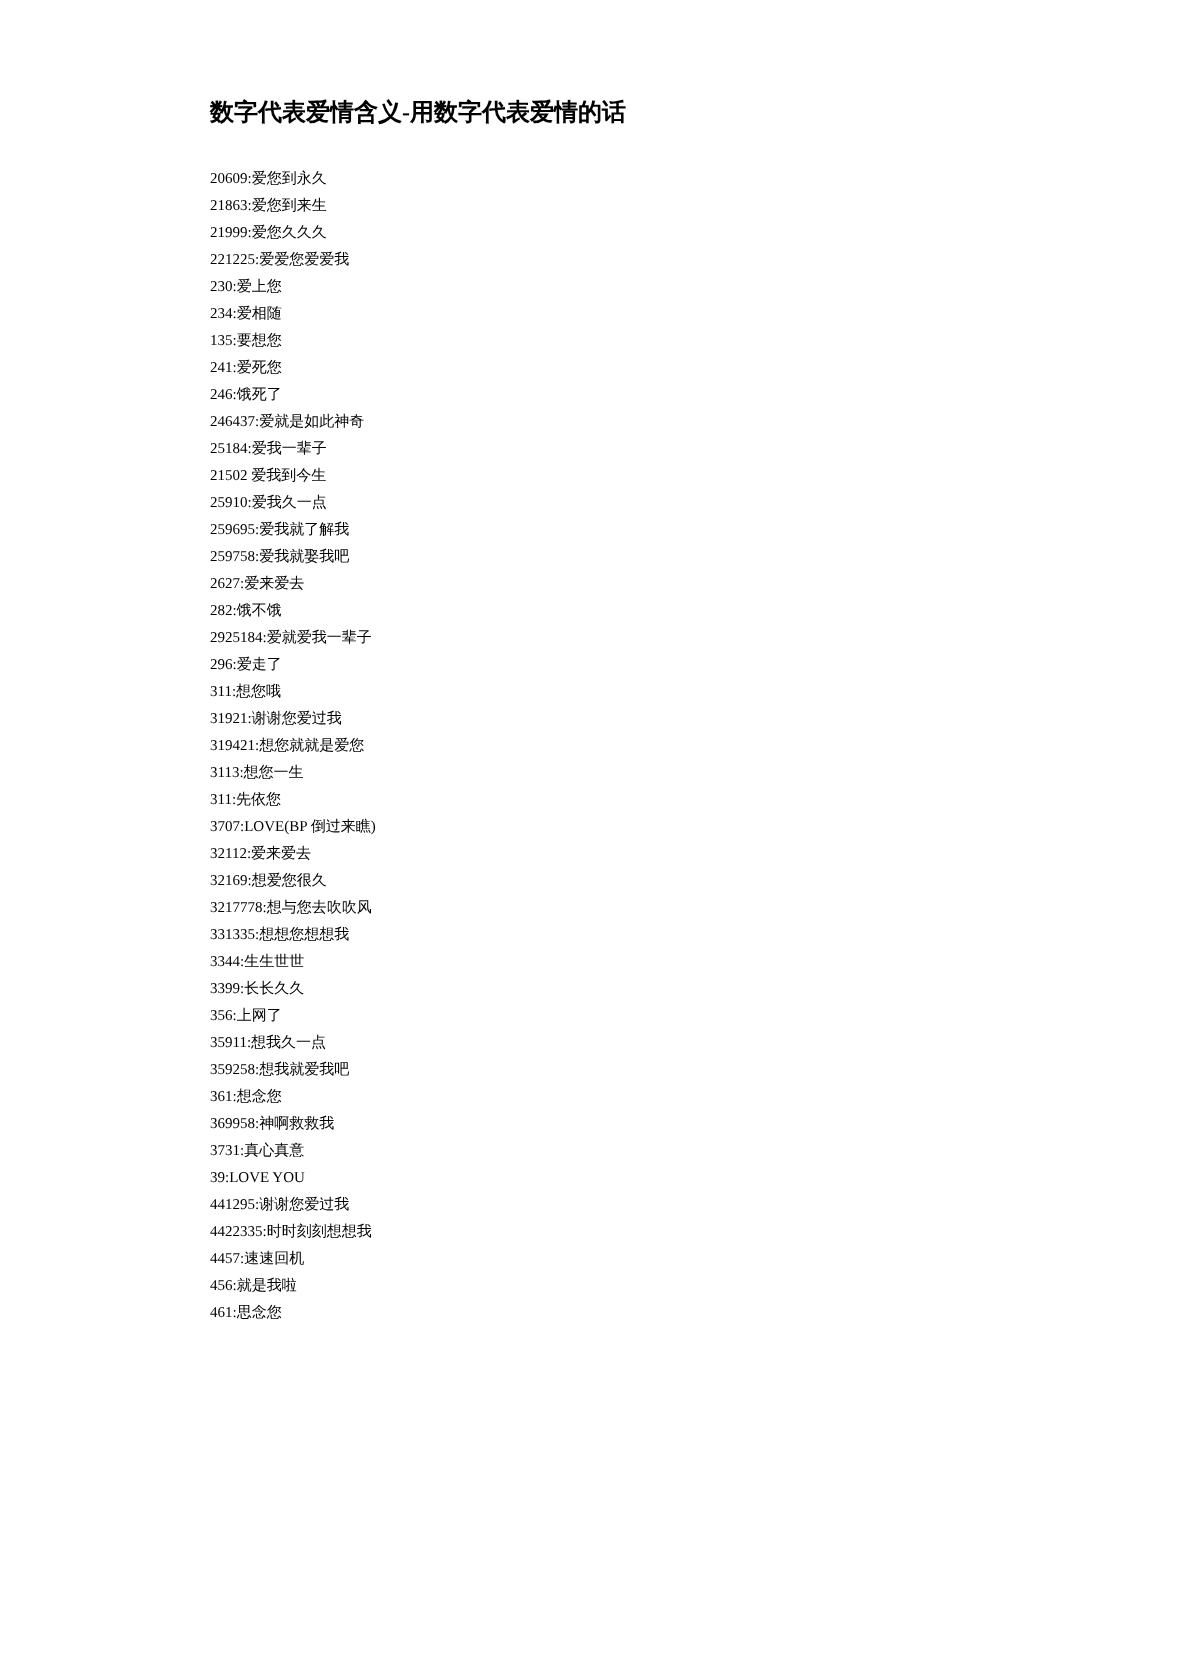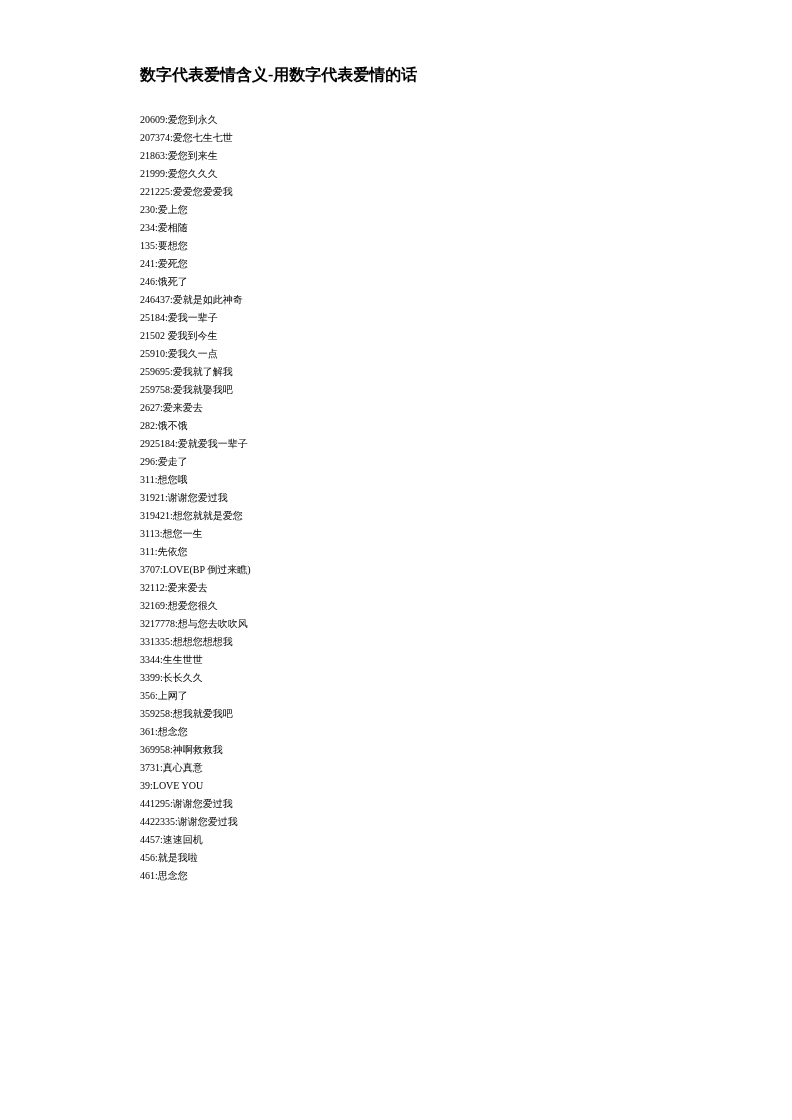--- a/index.html
+++ b/index.html
@@ -28,21 +28,20 @@
     .line {
       white-space: nowrap;
     }
   </style>
 </head>
 <body>
 
 <h1 class="title">数字代表爱情含义-用数字代表爱情的话</h1>
 <div class="content">
     <div class="line">20609:爱您到永久</div>
-    <div class="line">207374:爱您七生七世</div>
     <div class="line">21863:爱您到来生</div>
     <div class="line">21999:爱您久久久</div>
     <div class="line">221225:爱爱您爱爱我</div>
     <div class="line">230:爱上您</div>
     <div class="line">234:爱相随</div>
     <div class="line">135:要想您</div>
     <div class="line">241:爱死您</div>
     <div class="line">246:饿死了</div>
     <div class="line">246437:爱就是如此神奇</div>
     <div class="line">25184:爱我一辈子</div>
@@ -60,23 +59,24 @@
     <div class="line">3113:想您一生</div>
     <div class="line">311:先依您</div>
     <div class="line">3707:LOVE(BP 倒过来瞧)</div>
     <div class="line">32112:爱来爱去</div>
     <div class="line">32169:想爱您很久</div>
     <div class="line">3217778:想与您去吹吹风</div>
     <div class="line">331335:想想您想想我</div>
     <div class="line">3344:生生世世</div>
     <div class="line">3399:长长久久</div>
     <div class="line">356:上网了</div>
+    <div class="line">35911:想我久一点</div>
     <div class="line">359258:想我就爱我吧</div>
     <div class="line">361:想念您</div>
     <div class="line">369958:神啊救救我</div>
     <div class="line">3731:真心真意</div>
     <div class="line">39:LOVE YOU</div>
     <div class="line">441295:谢谢您爱过我</div>
-    <div class="line">4422335:谢谢您爱过我</div>
+    <div class="line">4422335:时时刻刻想想我</div>
     <div class="line">4457:速速回机</div>
     <div class="line">456:就是我啦</div>
     <div class="line">461:思念您</div>
   </div>
 
 </body></html>

